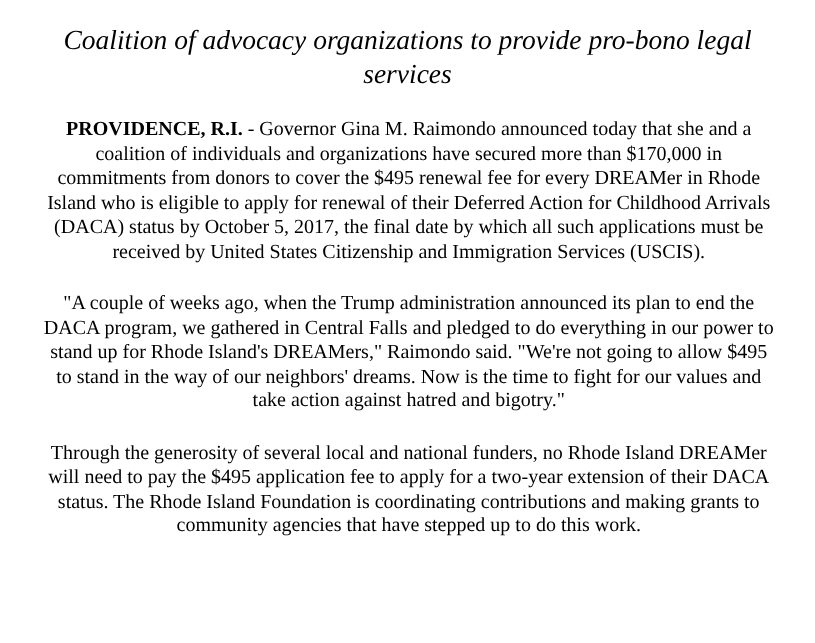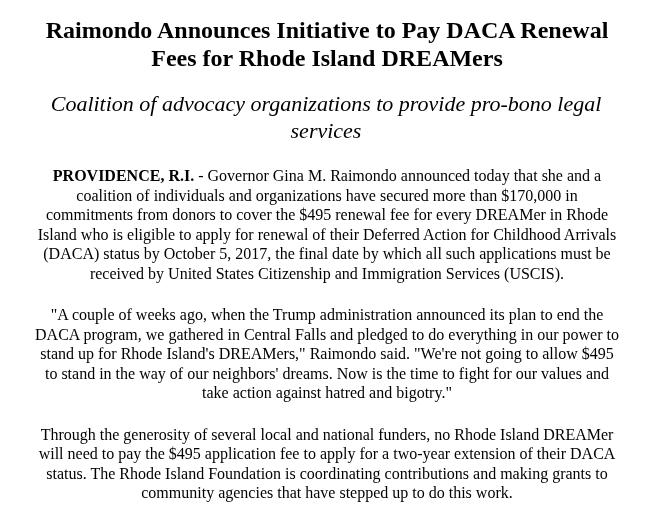--- a/index.html
+++ b/index.html
@@ -45,21 +45,20 @@
   }
   .dateline {
     font-weight: bold;
   }
 </style>
 </head>
 <body>
 
 <div class="page">
 
-  <h1 class="title">Raimondo Announces Initiative to Pay DACA Renewal Fees for Rhode Island DREAMers</h1>
 
   <h2 class="subtitle">Coalition of advocacy organizations to provide pro-bono legal services</h2>
 
   <div class="body-text">
 
     <p><strong class="dateline">PROVIDENCE, R.I.</strong><span> - Governor Gina M. Raimondo announced today that she and a coalition of individuals and organizations have secured more than $170,000 in commitments from donors to cover the $495 renewal fee for every DREAMer in Rhode Island who is eligible to apply for renewal of their Deferred Action for Childhood Arrivals (DACA) status by October 5, 2017, the final date by which all such applications must be received by United States Citizenship and Immigration Services (USCIS).</span></p>
 
     <p>"A couple of weeks ago, when the Trump administration announced its plan to end the DACA program, we gathered in Central Falls and pledged to do everything in our power to stand up for Rhode Island's DREAMers," Raimondo said. "We're not going to allow $495 to stand in the way of our neighbors' dreams. Now is the time to fight for our values and take action against hatred and bigotry."</p>
 
     <p>Through the generosity of several local and national funders, no Rhode Island DREAMer will need to pay the $495 application fee to apply for a two-year extension of their DACA status. The Rhode Island Foundation is coordinating contributions and making grants to community agencies that have stepped up to do this work.</p>

